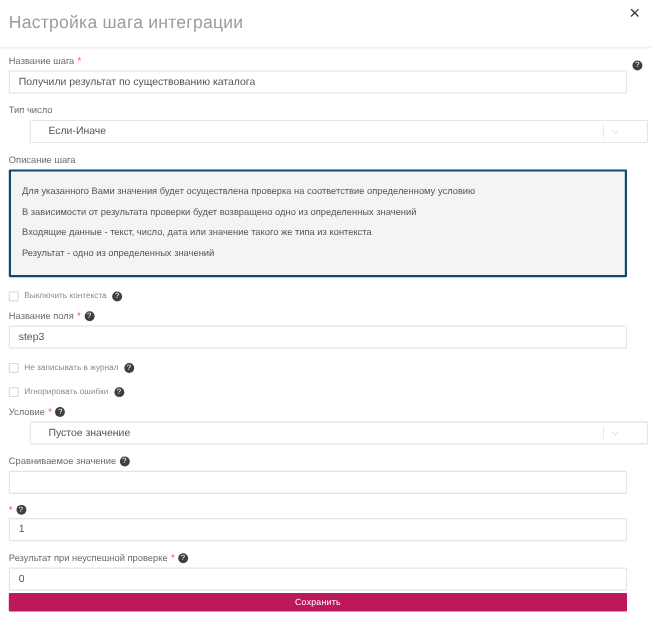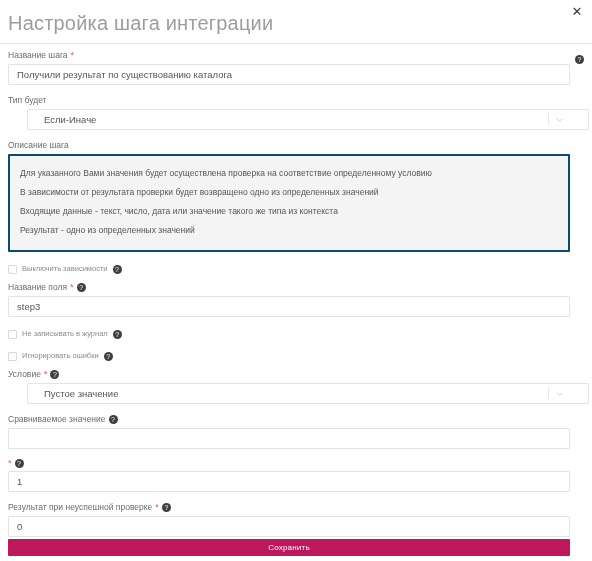--- a/index.html
+++ b/index.html
@@ -31,21 +31,21 @@
     text-align: center;
     font-size: 13px;
     color: #3c3c3c;
     cursor: pointer;
     user-select: none;
   }
   .title {
     position: absolute;
     left: 8px;
     top: 12px;
-    font-size: 20px;
+    font-size: 16px;
     font-weight: 400;
     color: #9d9d9d;
     letter-spacing: 0.2px;
   }
   .title-divider {
     position: absolute;
     left: 0;
     right: 0;
     top: 43px;
     height: 1px;
@@ -213,21 +213,21 @@
     <div class="field-label">
       <span>Название шага</span>
       <span class="req">*</span>
     </div>
     <input class="txt-input" type="text" value="Получили результат по существованию каталога" style="">
 
     <div class="sp-10"></div>
 
     
     <div class="field-label">
-      <span>Тип будет</span>
+      <span>Тип число</span>
     </div>
     <div class="select-wrap">
       <div class="select-box">Если-Иначе</div>
       <div class="select-sep"></div>
       <svg class="select-arrow" viewBox="0 0 10 10">
         <path d="M2 4 L5 7 L8 4" fill="none" stroke="#cfcfcf" stroke-width="1"></path>
       </svg>
     </div>
 
     <div class="sp-10"></div>
@@ -241,21 +241,21 @@
       <div class="desc-line">В зависимости от результата проверки будет возвращено одно из определенных значений</div>
       <div class="desc-line">Входящие данные - текст, число, дата или значение такого же типа из контекста</div>
       <div class="desc-line">Результат - одно из определенных значений</div>
     </div>
 
     <div class="sp-12"></div>
 
     
     <div class="cb-row">
       <span class="cb-box"></span>
-      <span class="cb-label">Выключить зависимости</span>
+      <span class="cb-label">Выключить контекста</span>
       <span class="help-icon">?</span>
     </div>
 
     <div class="sp-8"></div>
 
     
     <div class="field-label">
       <span>Название поля</span>
       <span class="req">*</span>
       <span class="help-icon">?</span>

